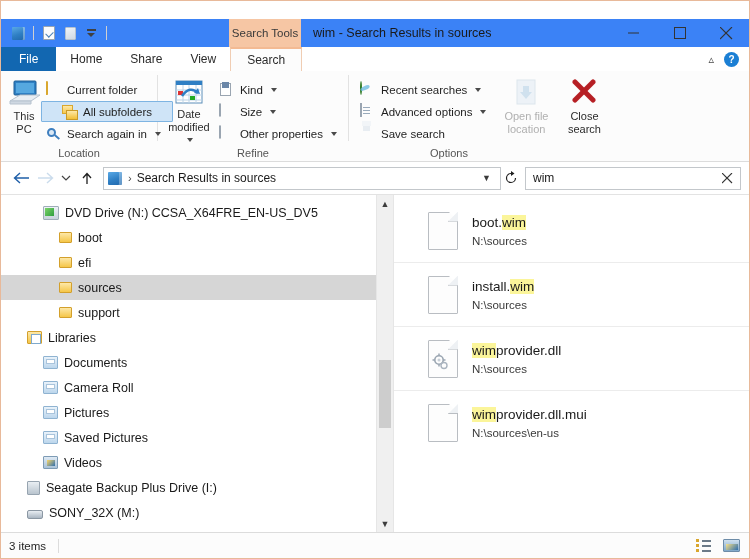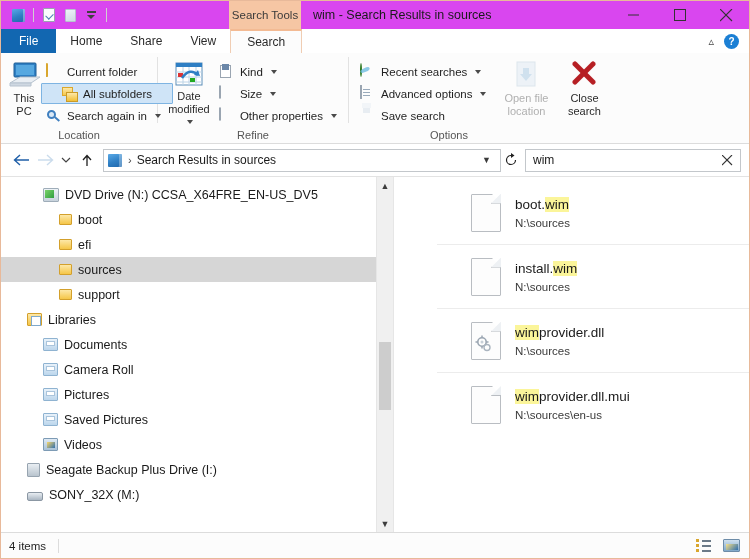--- a/index.html
+++ b/index.html
@@ -14,21 +14,21 @@
     width: 750px; height: 559px;
     border: 1px solid #e8b99a;
     background: #ffffff;
     position: relative;
     display: flex; flex-direction: column;
   }
 
   
   .titlebar {
     height: 28px; display: flex; align-items: stretch;
-    background: #d946ef; position: relative; flex: none;
+    background: #3b82f6; position: relative; flex: none; margin-top: 18px;
   }
   .qat {
     display: flex; align-items: center; gap: 3px;
     padding-left: 8px; height: 28px;
   }
   .qat-sep { width: 1px; height: 14px; background: #d0d0d0; margin: 0 3px; }
   .qat-btn { width: 18px; height: 18px; display:flex; align-items:center; justify-content:center; }
   .ico-folder-blue {
     width: 13px; height: 13px;
     background: linear-gradient(160deg,#5aa9e6 0%,#2f7fc4 55%,#2068ad 100%);
@@ -202,21 +202,21 @@
     width: 216px; height: 23px; border: 1px solid #c3c7cb; background:#fff;
     display:flex; align-items:center; padding: 0 4px 0 7px; margin-left: 4px;
   }
   .searchbox input {
     flex:1; border:0; outline:0; font-family:"Liberation Sans",sans-serif;
     font-size:12px; color:#1a1a1a; background:transparent;
   }
   .xbtn { width:18px;height:18px;display:flex;align-items:center;justify-content:center;color:#333;font-size:13px; }
 
   
-  .main { flex: 1; display: flex; min-height: 0; border-top: 1px solid #e3e3e3; gap: 43px; }
+  .main { flex: 1; display: flex; min-height: 0; border-top: 1px solid #e3e3e3; }
   .navpane {
     width: 393px; position: relative; background: #fff; overflow: hidden;
     border-right: 1px solid #e6e6e6;
   }
   .tree { padding-top: 5px; }
   .titem {
     height: 25px; display:flex; align-items:center; gap:6px;
     font-size: 12.5px; color: #1a1a1a; padding-left: 12px; white-space: nowrap;
   }
   .titem.selected { background: #d6d6d6; }
@@ -703,21 +703,21 @@
         <div class="rtext">
           <div class="rname"><span></span><span class="hl">wim</span><span>provider.dll.mui</span></div>
           <div class="rpath">N:\sources\en-us</div>
         </div>
       </div>
 
     </div>
   </div>
 
   <div class="statusbar">
-    <span class="status-text">4 items</span>
+    <span class="status-text">3 items</span>
     <span class="status-sep"></span>
     <div class="status-right">
       <div class="viewbtn">
         <div class="vb-details">
           <i style="top:0"></i>
             <b style="top:1px"></b>
           <i style="top:5px"></i>
             <b style="top:6px"></b>
           <i style="top:10px"></i>
             <b style="top:11px"></b>

